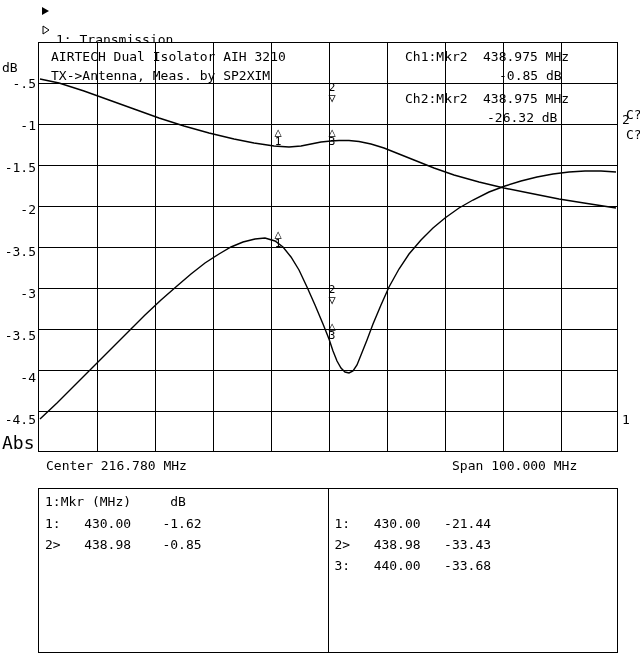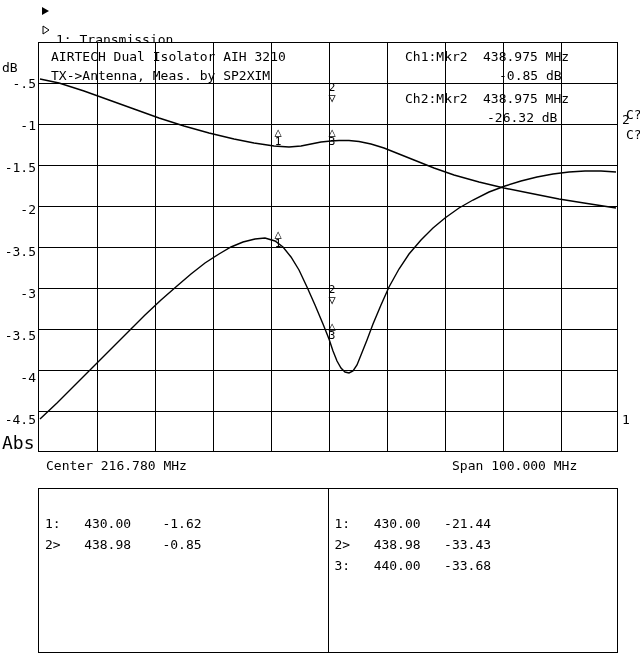--- a/index.html
+++ b/index.html
@@ -158,20 +158,21 @@
 </div>
 
 <div class="rightnum mono" style="left:622px;top:112px;">2</div>
 <div class="rightnum mono" style="left:622px;top:412px;">1</div>
 
 <div id="center-lbl" class="mono">Center 216.780 MHz</div>
 <div id="span-lbl" class="mono">Span 100.000 MHz</div>
 
 <div id="tables">
   <div class="tbl left">
+    <div class="hdr mono">1:Mkr (MHz)     dB</div>
     <div class="row r0 mono">1:   430.00    -1.62</div>
     <div class="row r1 mono">2&gt;   438.98    -0.85</div>
   </div>
   <div class="tbl">
     <div class="row r0 mono">1:   430.00   -21.44</div>
     <div class="row r1 mono">2&gt;   438.98   -33.43</div>
     <div class="row r2 mono">3:   440.00   -33.68</div>
   </div>
 </div>
 

